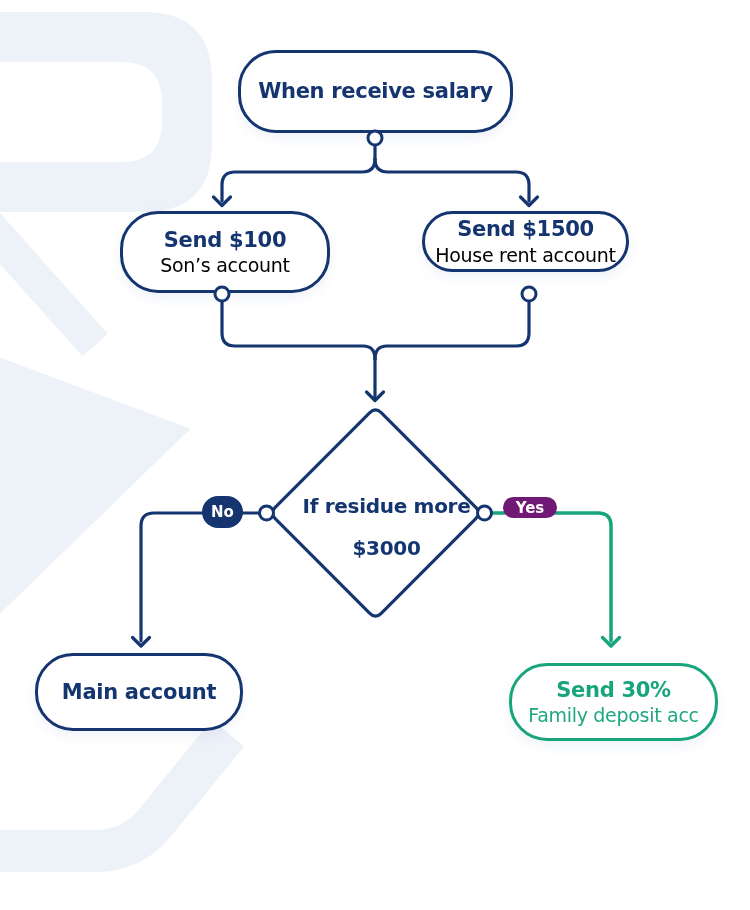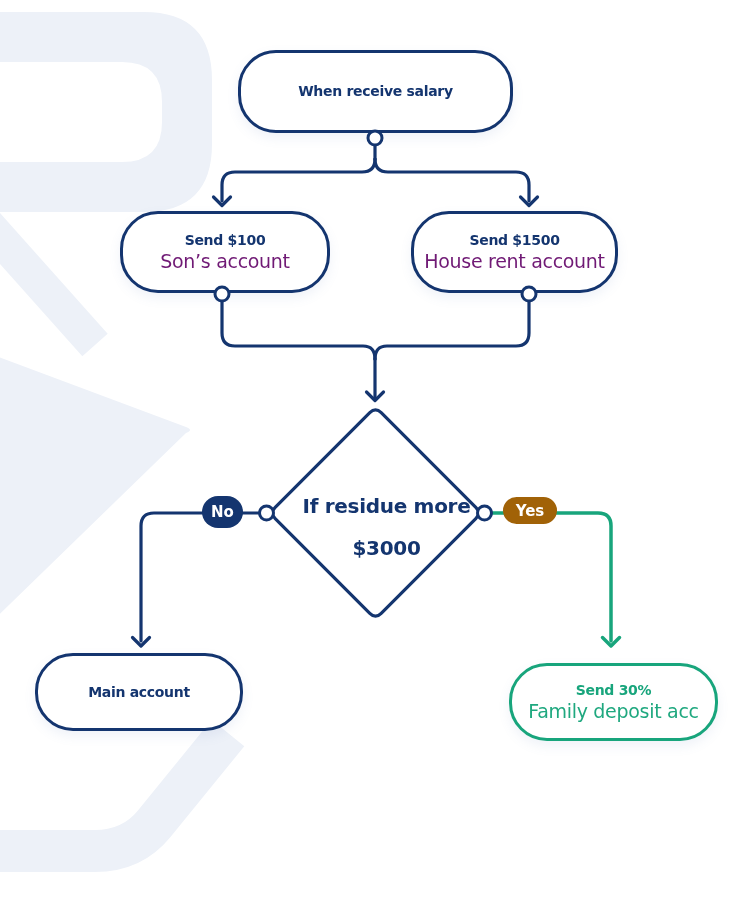--- a/index.html
+++ b/index.html
@@ -12,36 +12,36 @@
   .nodes{z-index:1;}
   svg.edges{z-index:2;pointer-events:none;}
   .overlays{z-index:3;}
 
   .node{
     position:absolute;background:#ffffff;border:3px solid #14356F;
     border-radius:38px;box-sizing:border-box;display:flex;flex-direction:column;
     align-items:center;justify-content:center;text-align:center;
     box-shadow:0 5px 12px rgba(100,130,190,.10);
   }
-  .node .title{font-weight:bold;font-size:14px;color:#14356F;letter-spacing:-0.3px;line-height:1.15;}
-  .node .subtitle{font-size:19px;color:#701a75;letter-spacing:-0.3px;margin-top:3px;line-height:1.1;}
+  .node .title{font-weight:bold;font-size:21px;color:#14356F;letter-spacing:-0.3px;line-height:1.15;}
+  .node .subtitle{font-size:19px;color:#000000;letter-spacing:-0.3px;margin-top:3px;line-height:1.1;}
   .node.green{border-color:#18A57C;margin-top:10px;}
   .node.green .title{color:#18A57C;}
   .node.green .subtitle{color:#1fa87f;}
 
   .decision-label{
     position:absolute;left:276px;top:485px;width:221px;text-align:center;
     color:#14356F;font-weight:bold;font-size:20px;letter-spacing:-0.3px;line-height:42px;
   }
   .pill{
     position:absolute;display:flex;align-items:center;justify-content:center;
     color:#ffffff;font-weight:bold;font-size:15px;border-radius:16px;
   }
   .pill.no{left:202px;top:496px;width:41px;height:32px;background:#14356F;}
-  .pill.yes{left:503px;top:497px;width:54px;height:27px;background:#a16207;}
+  .pill.yes{left:503px;top:497px;width:54px;height:21px;background:#701a75;}
 </style>
 </head>
 <body>
 
 <div class="canvas">
 
   <svg class="layer wm" width="750" height="910" viewBox="0 0 750 910" aria-hidden="true">
     <path fill="#EDF1F8" fill-rule="evenodd" d="M -100,12 H 144 Q 212,12 212,80 V 144 Q 212,212 144,212 H -100 Z
              M -100,62 H 122 Q 162,62 162,102 V 122 Q 162,162 122,162 H -100 Z"></path>
     <path d="M -30,205 L 95,345" stroke="#EDF1F8" stroke-width="34" fill="none"></path>
@@ -52,21 +52,21 @@
   <div class="layer nodes">
     <div class="node" style="left:238px;top:50px;width:275px;height:83px;">
       <div class="title">When receive salary</div>
     </div>
 
     <div class="node" style="left:120px;top:211px;width:210px;height:82px;">
       <div class="title">Send $100</div>
       <div class="subtitle">Son’s account</div>
     </div>
 
-    <div class="node" style="left:411px;top:211px;width:207px;height:82px;">
+    <div class="node" style="left:422px;top:211px;width:207px;height:61px;">
       <div class="title">Send $1500</div>
       <div class="subtitle">House rent account</div>
     </div>
 
     <div class="node" style="left:35px;top:653px;width:208px;height:78px;justify-content:center;">
       <div class="title">Main account</div>
     </div>
 
     <div class="node green" style="left:509px;top:653px;width:209px;height:78px;">
       <div class="title">Send 30%</div>

